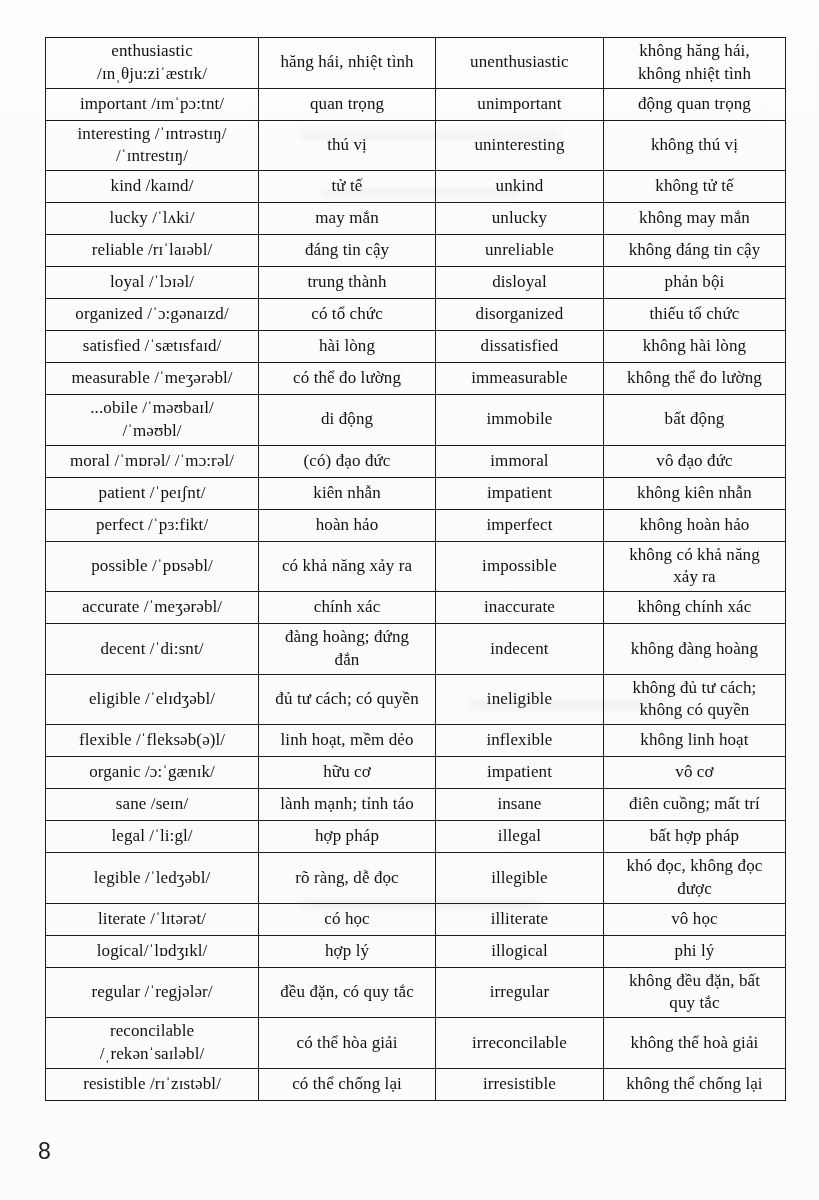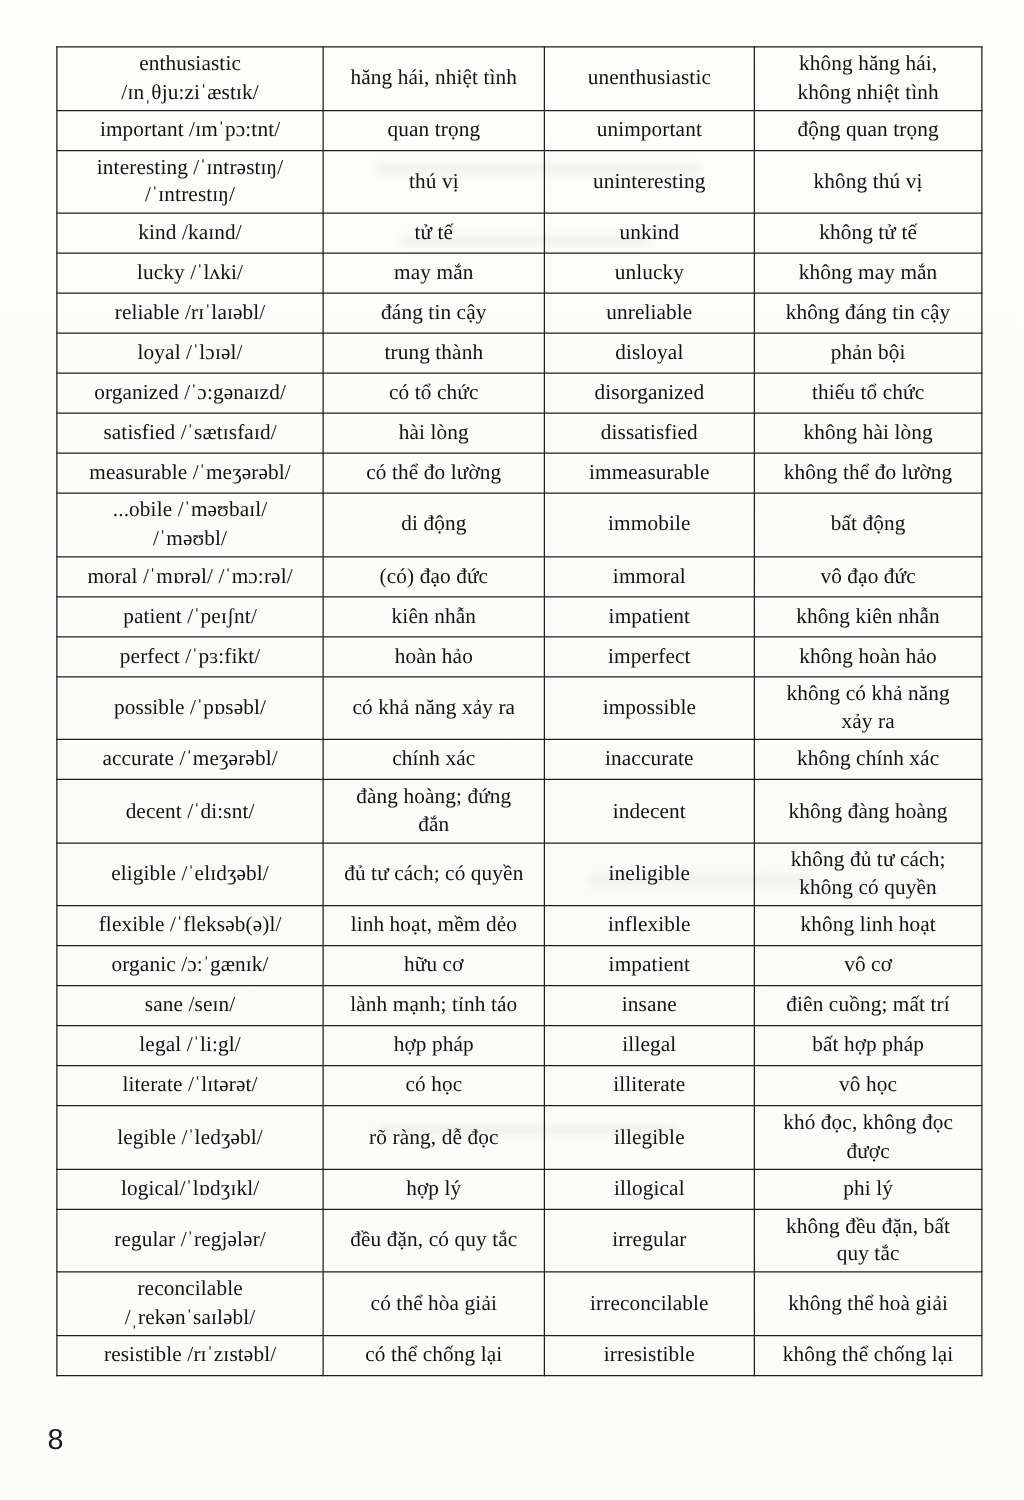--- a/index.html
+++ b/index.html
@@ -212,33 +212,33 @@
           <td>insane</td>
           <td>điên cuồng; mất trí</td>
         </tr>
         <tr>
           <td>legal /ˈli:gl/</td>
           <td>hợp pháp</td>
           <td>illegal</td>
           <td>bất hợp pháp</td>
         </tr>
         <tr>
-          <td>literate /ˈlɪtərət/</td>
-          <td>có học</td>
-          <td>illiterate</td>
-          <td>vô học</td>
-        </tr>
-        <tr>
           <td>legible /ˈledʒəbl/</td>
           <td>rõ ràng, dễ đọc</td>
           <td>illegible</td>
           <td>khó đọc, không đọc
 được</td>
         </tr>
         <tr>
+          <td>literate /ˈlɪtərət/</td>
+          <td>có học</td>
+          <td>illiterate</td>
+          <td>vô học</td>
+        </tr>
+        <tr>
           <td>logical/ˈlɒdʒɪkl/</td>
           <td>hợp lý</td>
           <td>illogical</td>
           <td>phi lý</td>
         </tr>
         <tr>
           <td>regular /ˈregjələr/</td>
           <td>đều đặn, có quy tắc</td>
           <td>irregular</td>
           <td>không đều đặn, bất

